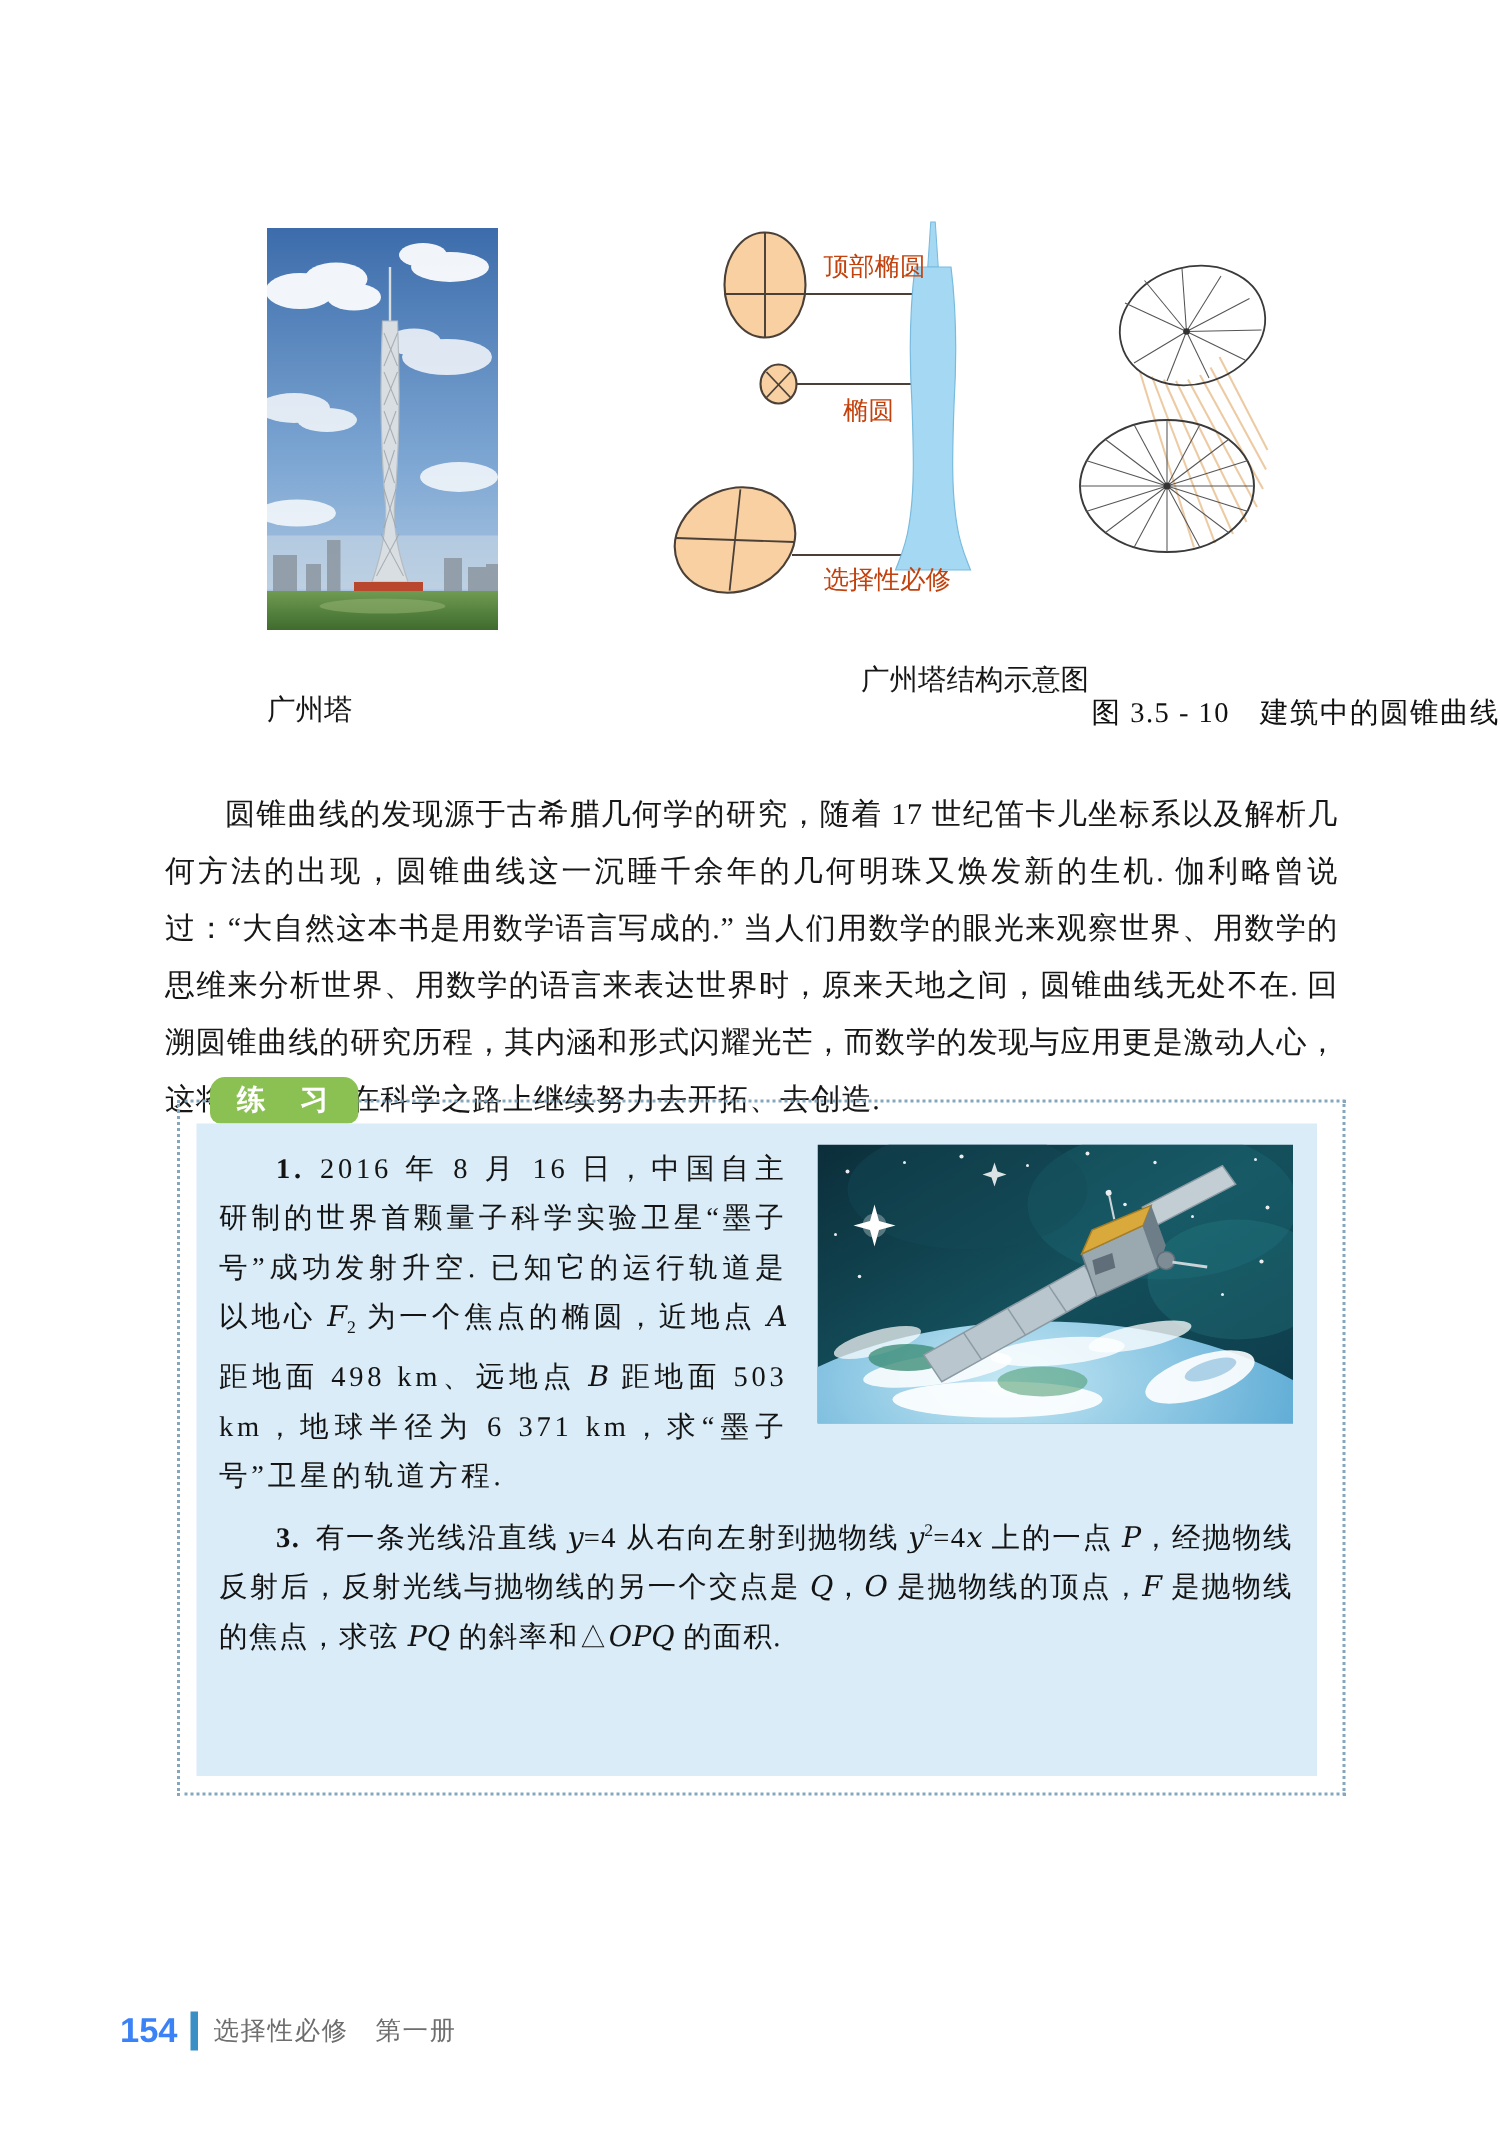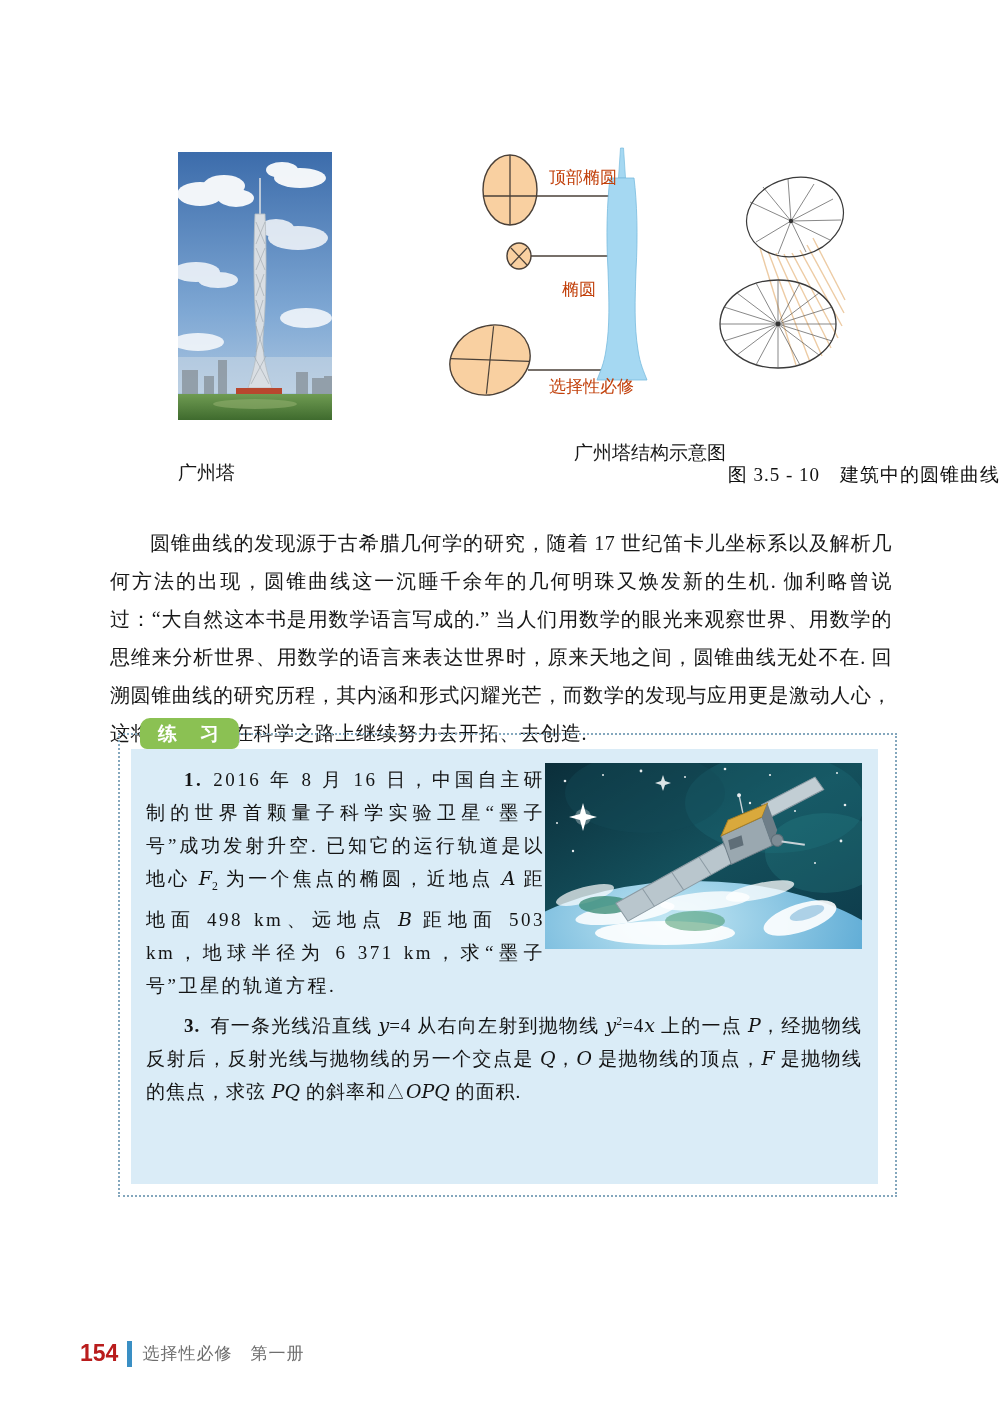--- a/index.html
+++ b/index.html
@@ -10,21 +10,21 @@
   }
 
   
   .figure-area { position:absolute; left:0; top:0; width:1000px; height:500px; }
   .tower-photo { position:absolute; left:178px; top:152px; width:154px; height:268px; }
   .photo-caption { position:absolute; left:178px; top:460px; width:154px; text-align:left;
                    font-size:19px; color:#161616; }
   .structure-svg { position:absolute; left:440px; top:140px; width:230px; height:300px; }
   .diag-label { position:absolute; font-size:17px; color:#c2410c; white-space:nowrap; }
   .lbl-top    { left:549px; top:166px; }
-  .lbl-mid    { left:562px; top:278px;font-family:Liberation Mono, monospace; }
+  .lbl-mid    { left:562px; top:262px;font-family:Liberation Mono, monospace; }
   .lbl-bottom { left:549px; top:375px; }
   .wireframe-svg { position:absolute; left:700px; top:172px; width:200px; height:232px; }
   .diagram-caption { position:absolute; left:520px; top:440px; width:260px; text-align:center;
                      font-size:19px; color:#161616; }
   .figure-caption { position:absolute; left:0; top:462px; width:1000px; text-align:right;
                     font-size:19px; color:#111; letter-spacing:1px; }
 
   
   .intro {
     position:absolute; left:110px; top:524px; width:782px;
@@ -43,30 +43,30 @@
     color:#ffffff; font-weight:bold; font-size:19px; text-align:center; line-height:31px;
     letter-spacing:2px;
   }
   .practice-inner {
     position:absolute; left:11px; top:14px; right:17px; bottom:11px;
     background:#daecf7; padding:14px 16px 8px 15px;
   }
   .problem { font-size:19px; line-height:33px; text-align:justify; text-indent:2em;
              color:#141414; letter-spacing:1px; }
   .prob-num { font-weight:bold; font-style:normal; margin-right:10px; }
-  .p1-row { display:flex; align-items:flex-start; }
+  .p1-row { display:flex; align-items:flex-start; gap:20px; }
   .p1-text { width:400px; letter-spacing:2.5px; }
   .satellite { flex:0 0 auto; width:317px; height:186px; display:block; }
   .problem + .problem, .p1-row + .problem { margin-top:3px; }
   .math { font-family:"DejaVu Serif", serif; font-style:italic; letter-spacing:0; }
   sub, sup { font-size:0.62em; letter-spacing:0; }
 
   
   .footer { position:absolute; left:80px; top:1340px; display:flex; align-items:center; }
-  .page-number { font-family:"Liberation Sans", sans-serif; font-size:23px; font-weight:600; color:#b91c1c; }
+  .page-number { font-family:"Liberation Sans", sans-serif; font-size:23px; font-weight:600; color:#3b82f6; }
   .footer-bar { width:5px; height:26px; background:#3a8fc4; margin:0 10px 0 9px; }
   .book-title { font-size:17px; color:#6e6e6e; letter-spacing:1px; }
 </style>
 </head>
 <body>
 
 <div class="page">
 
   <div class="figure-area">
 

